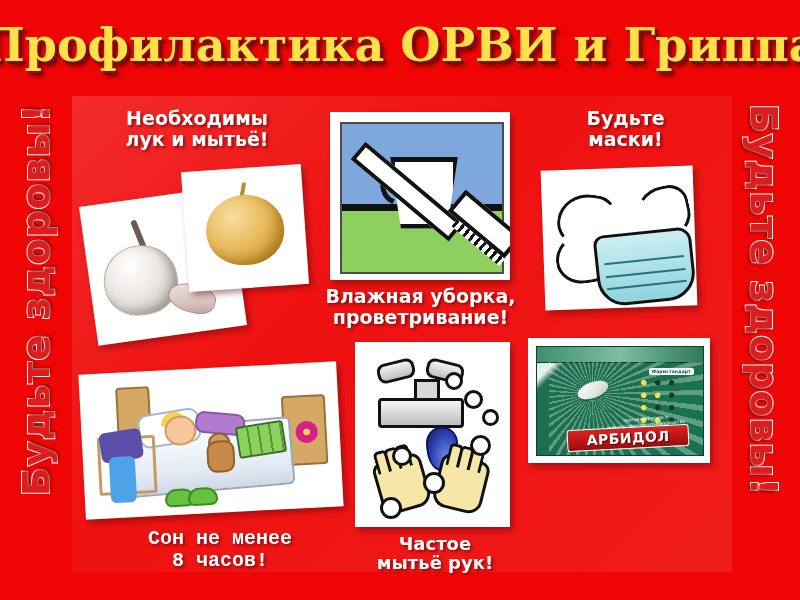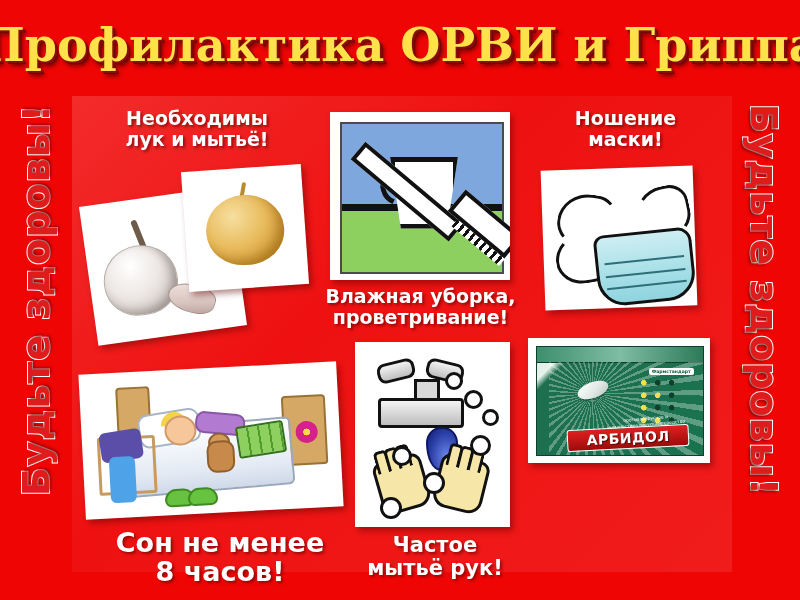--- a/index.html
+++ b/index.html
@@ -305,21 +305,21 @@
     width: 26px; height: 46px; border-radius: 6px;
     background:#4ea3e8;
   }
   .slipper-a, .slipper-b {
     position:absolute; top: 82%;
     width: 26px; height: 14px; border-radius: 12px 12px 7px 7px;
     background:#67c23f; border:2px solid #3f8a22;
   }
   .slipper-a { left: 31%; }
   .slipper-b { left: 40%; }
-  #cap-sleep { left: 100px; top: 528px; width: 240px; font-size: 27px; }
+  #cap-sleep { left: 100px; top: 528px; width: 240px; font-size: 20px; font-family: Liberation Mono, monospace; }
 
   
   #card-wash {
     left: 355px; top: 342px; width: 155px; height: 185px;
     transform: rotate(0deg);
   }
   .tap-body {
     position:absolute; left: 15%; top: 30%;
     width: 80px; height: 24px;
     background: linear-gradient(180deg,#f4f4f4 0%, #bdbdbd 100%);
@@ -357,21 +357,21 @@
   .finger {
     position:absolute; top:-14px;
     width: 8px; height: 20px; background:#f6e7a8;
     border:3px solid #111; border-bottom:none; border-radius: 5px 5px 0 0;
   }
   .bubble {
     position:absolute;
     border: 3px solid #111; border-radius: 50%;
     background: #ffffff;
   }
-  #cap-wash { left: 360px; top: 534px; width: 150px; font-size: 21px; }
+  #cap-wash { left: 360px; top: 534px; width: 150px; font-size: 18px; }
 
   
   #card-med {
     left: 528px; top: 338px; width: 182px; height: 125px;
     transform: rotate(0deg);
     background:#ffffff;
     padding: 0;
   }
   #med-box {
     position:absolute; left: 8px; top: 8px;
@@ -488,21 +488,21 @@
       <div class="bucket-handle"></div>
       <div class="bucket"></div>
       <div class="broom-stick"></div>
       <div class="broom-bristles"></div>
       <div class="broom-head"></div>
     </div>
   </div>
   <div class="caption" id="cap-clean">Влажная уборка,
 проветривание!</div>
 
-  <div class="caption" id="cap-mask">Ношение
+  <div class="caption" id="cap-mask">Будьте
 маски!</div>
   <div class="card" id="card-mask">
     <div class="strap strap-a"></div>
     <div class="strap strap-b"></div>
     <div class="strap strap-c"></div>
     <div class="mask-body">
       <div class="mask-pleat" style="top:38%"></div>
       <div class="mask-pleat" style="top:58%"></div>
       <div class="mask-pleat" style="top:76%"></div>
     </div>

